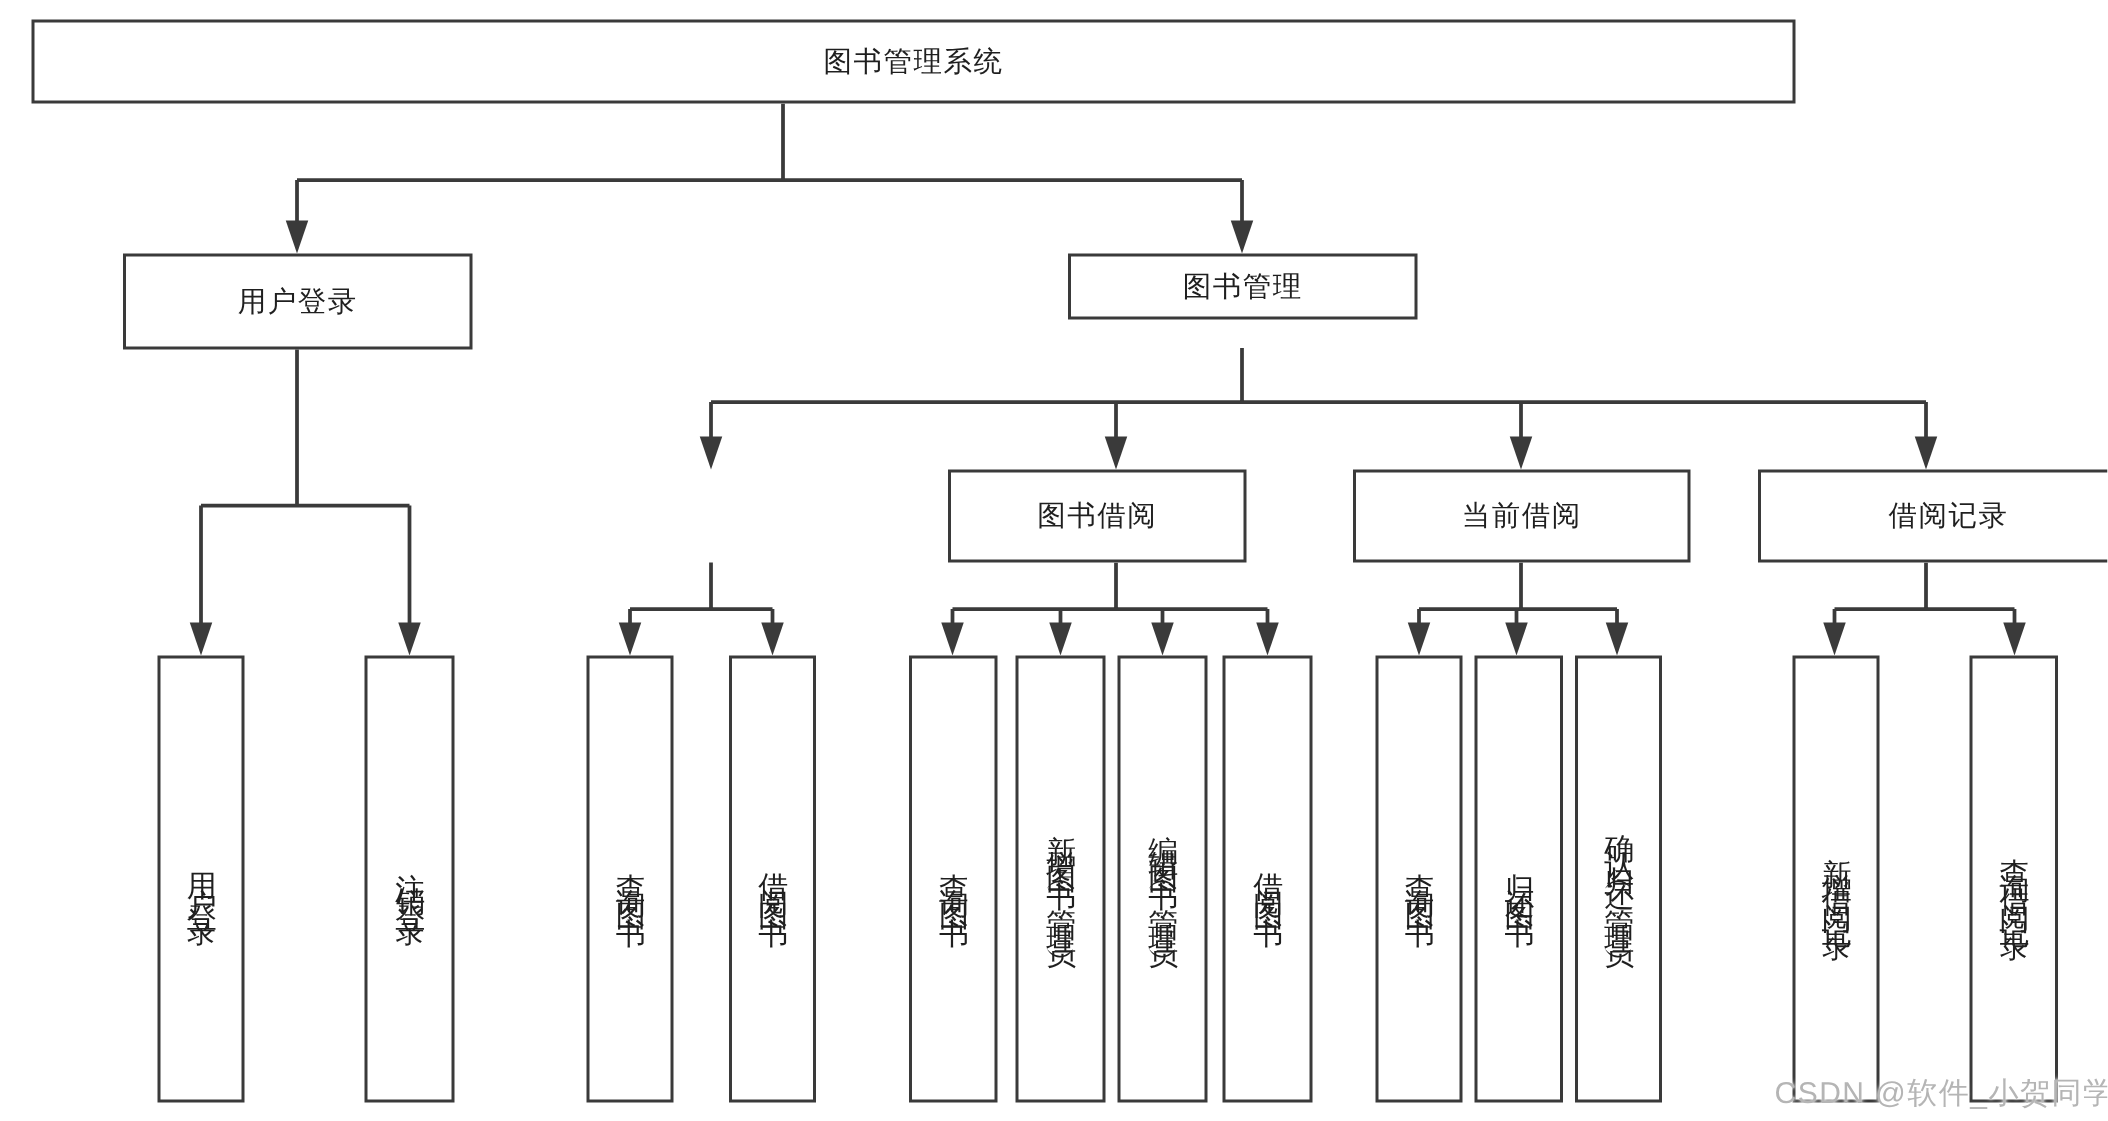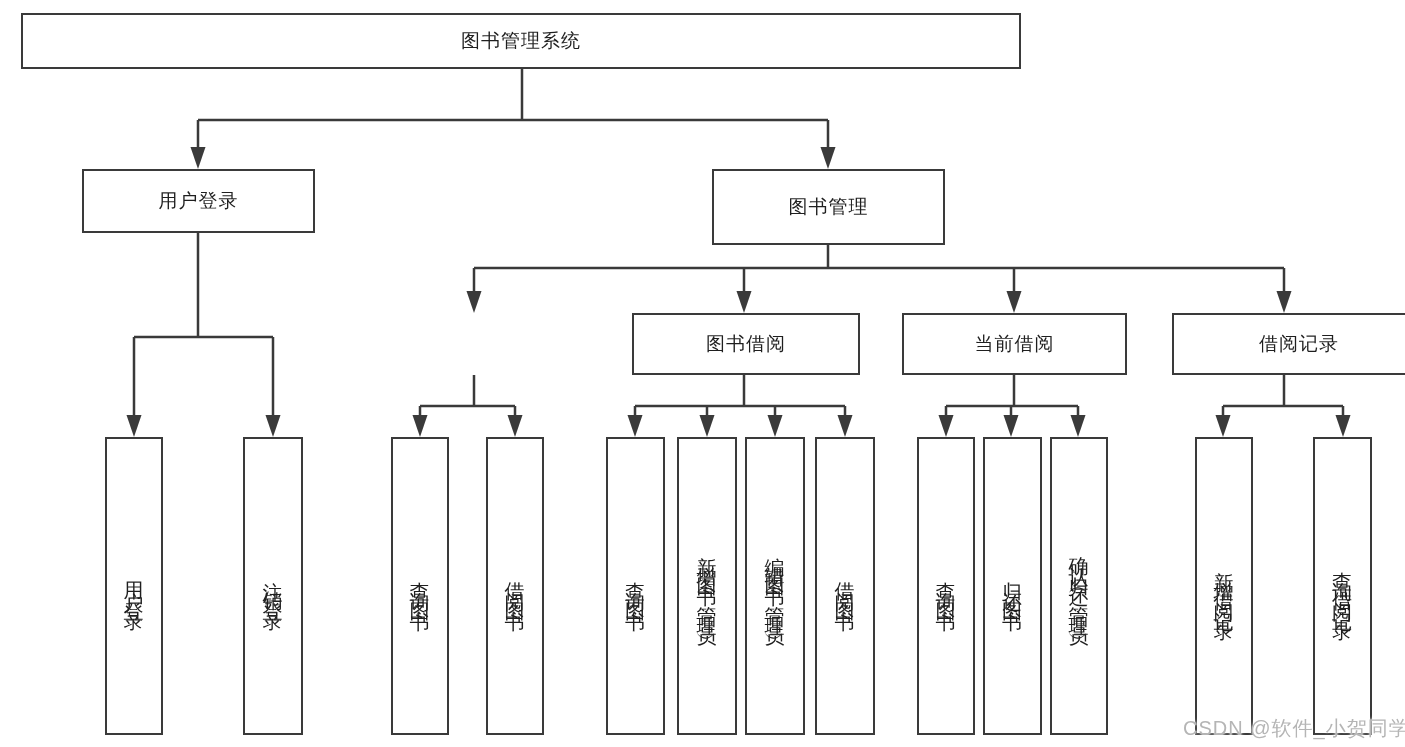--- a/index.html
+++ b/index.html
@@ -102,26 +102,26 @@
       <polygon points="767.5,415 782.5,415 775,437"></polygon>
       <polygon points="837.5,415 852.5,415 845,437"></polygon>
       <polygon points="938.5,415 953.5,415 946,437"></polygon>
       <polygon points="1003.5,415 1018.5,415 1011,437"></polygon>
       <polygon points="1070.5,415 1085.5,415 1078,437"></polygon>
       <polygon points="1215.5,415 1230.5,415 1223,437"></polygon>
       <polygon points="1335.5,415 1350.5,415 1343,437"></polygon>
     </g>
   </svg>
 
-  <div class="hbox" style="left:21px; top:13px; width:1000px; height:56px;">图书管理系统</div>
+  <div class="hbox" style="left:21px; top:13px; width:1176px; height:56px;">图书管理系统</div>
 
   <div class="hbox" style="left:82px; top:169px; width:233px; height:64px;">用户登录</div>
-  <div class="hbox" style="left:712px; top:169px; width:233px; height:76px;">图书管理</div>
+  <div class="hbox" style="left:712px; top:169px; width:233px; height:44px;">图书管理</div>
 
-  <div class="hbox" style="left:632px; top:313px; width:228px; height:62px;">图书借阅</div>
+  <div class="hbox" style="left:632px; top:313px; width:199px; height:62px;">图书借阅</div>
   <div class="hbox" style="left:902px; top:313px; width:225px; height:62px;">当前借阅</div>
   <div class="hbox" style="left:1172px; top:313px; width:254px; height:62px;">借阅记录</div>
 
   <div class="leaf" style="left:105px; width:58px;">
     <span>用户登录</span>
   </div>
   <div class="leaf" style="left:243px; width:60px;">
     <span>注销登录</span>
   </div>
 

